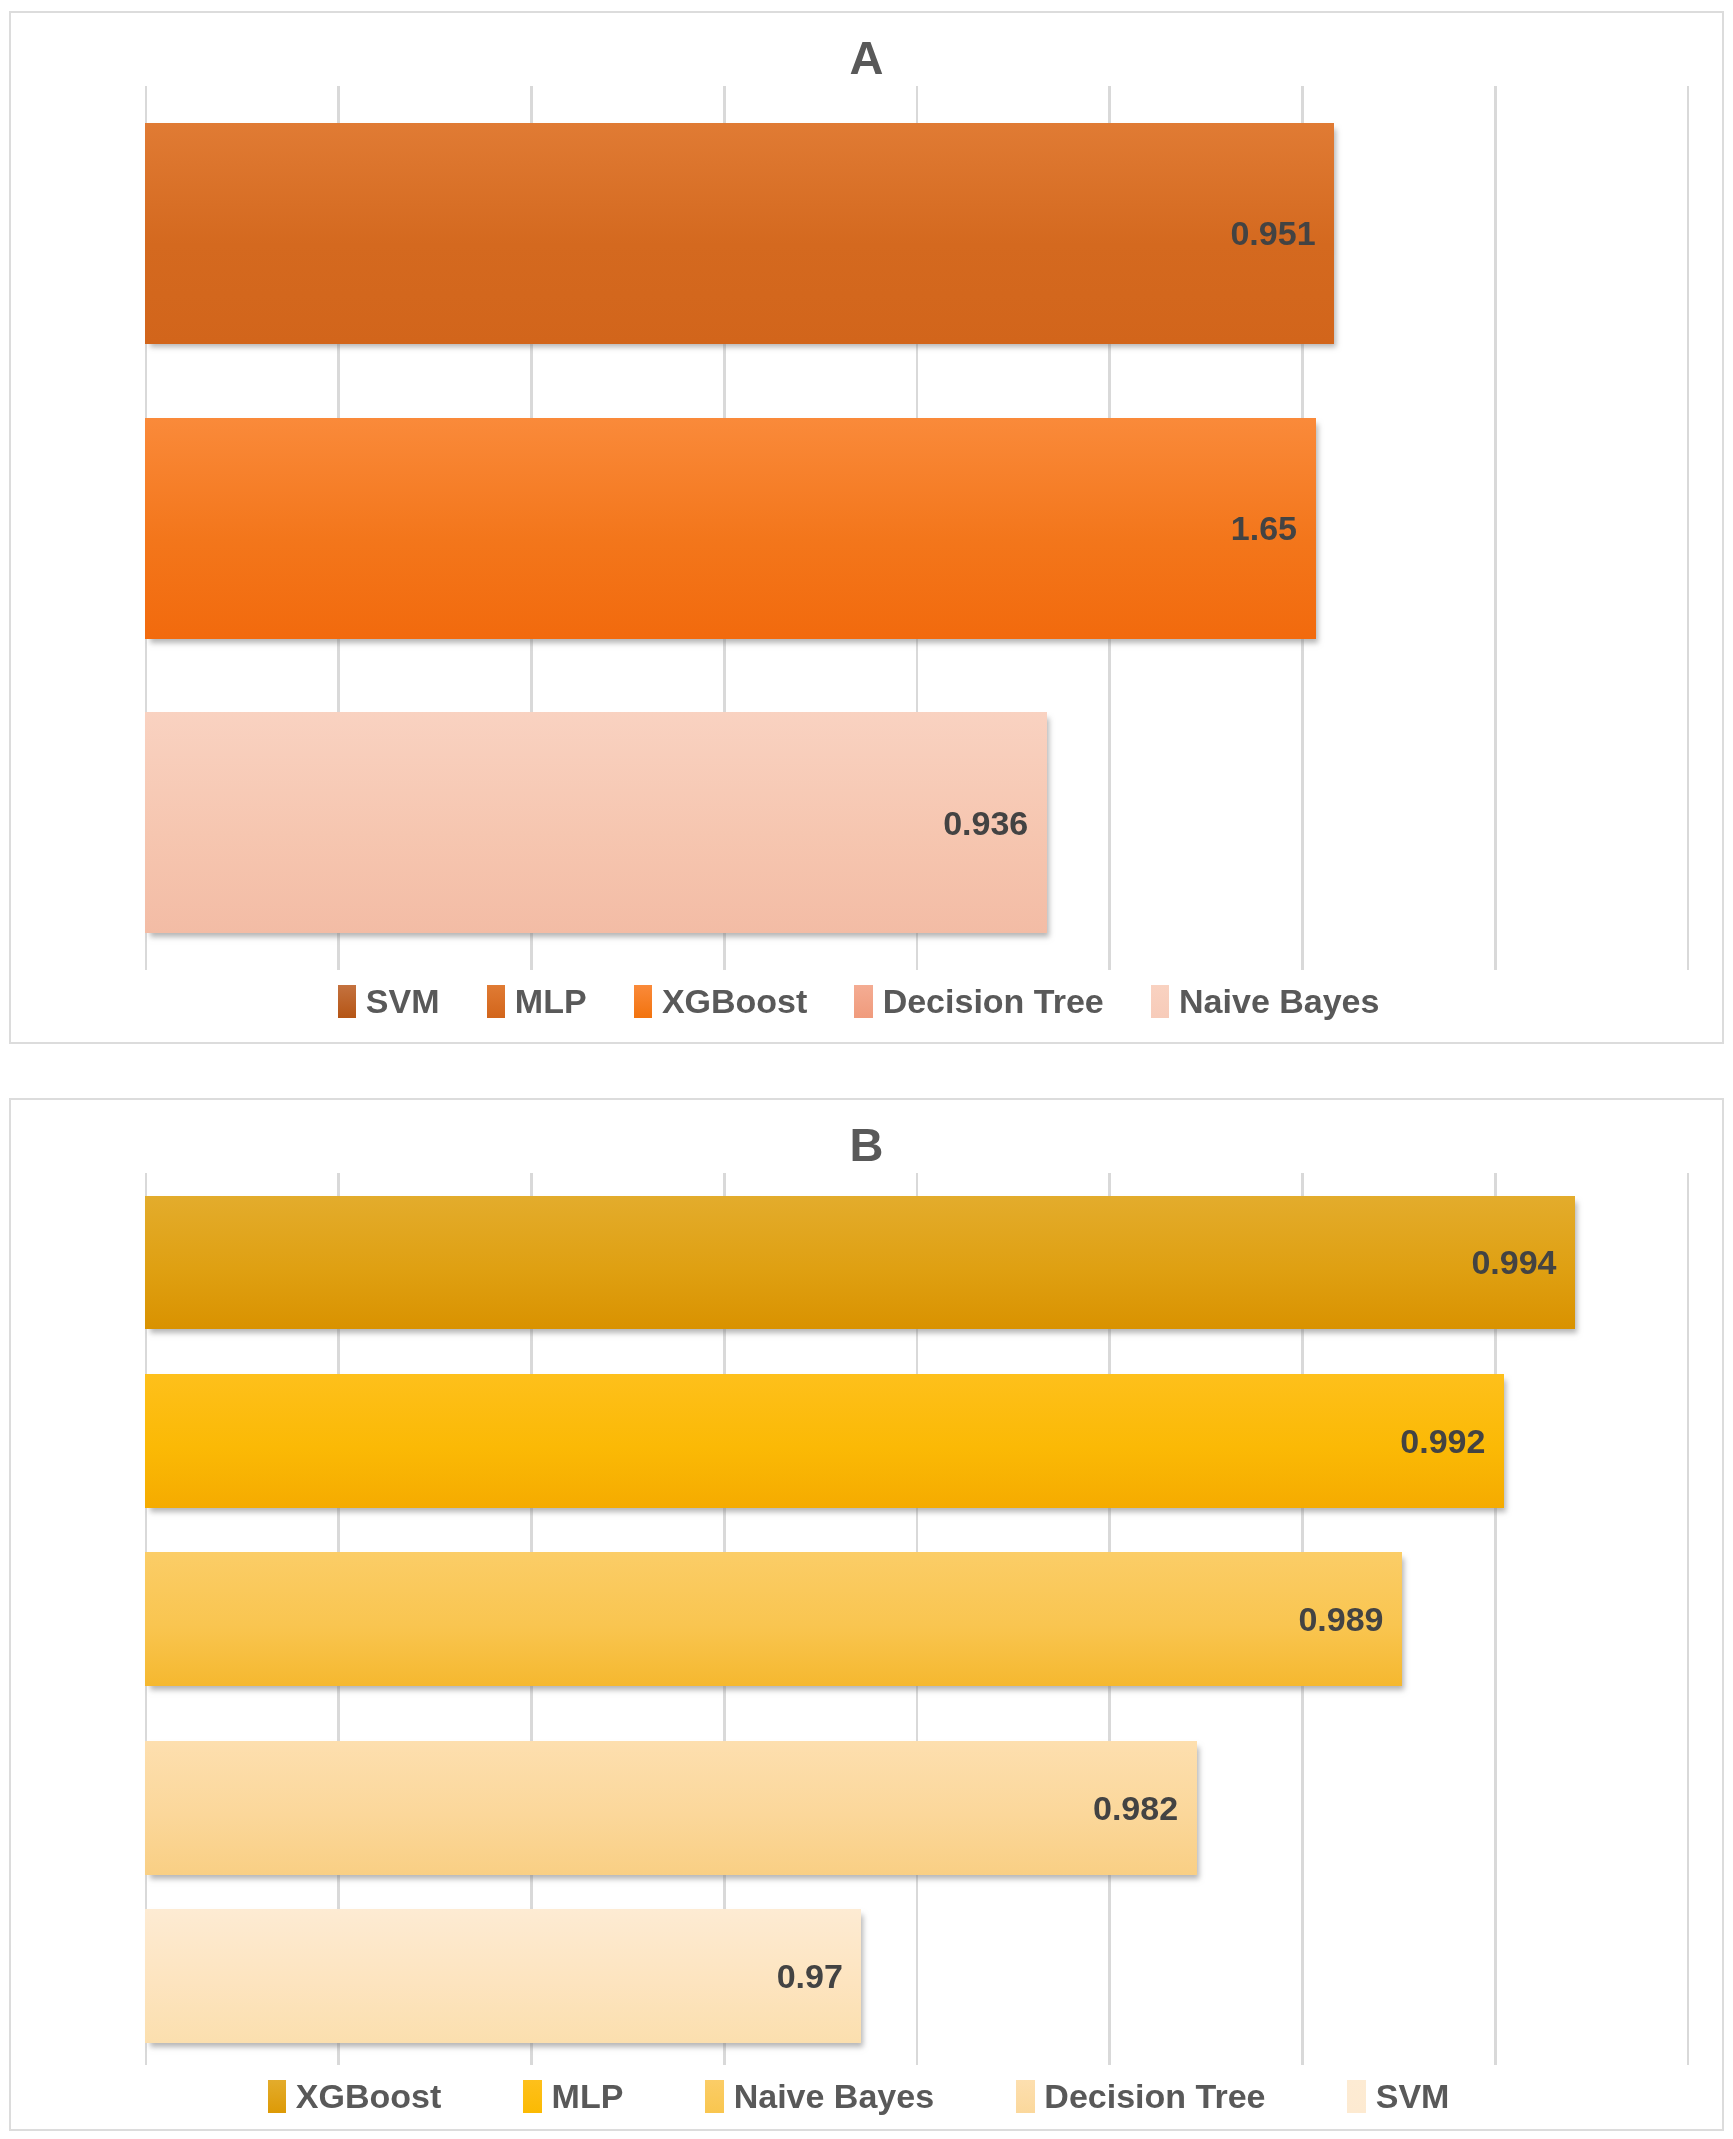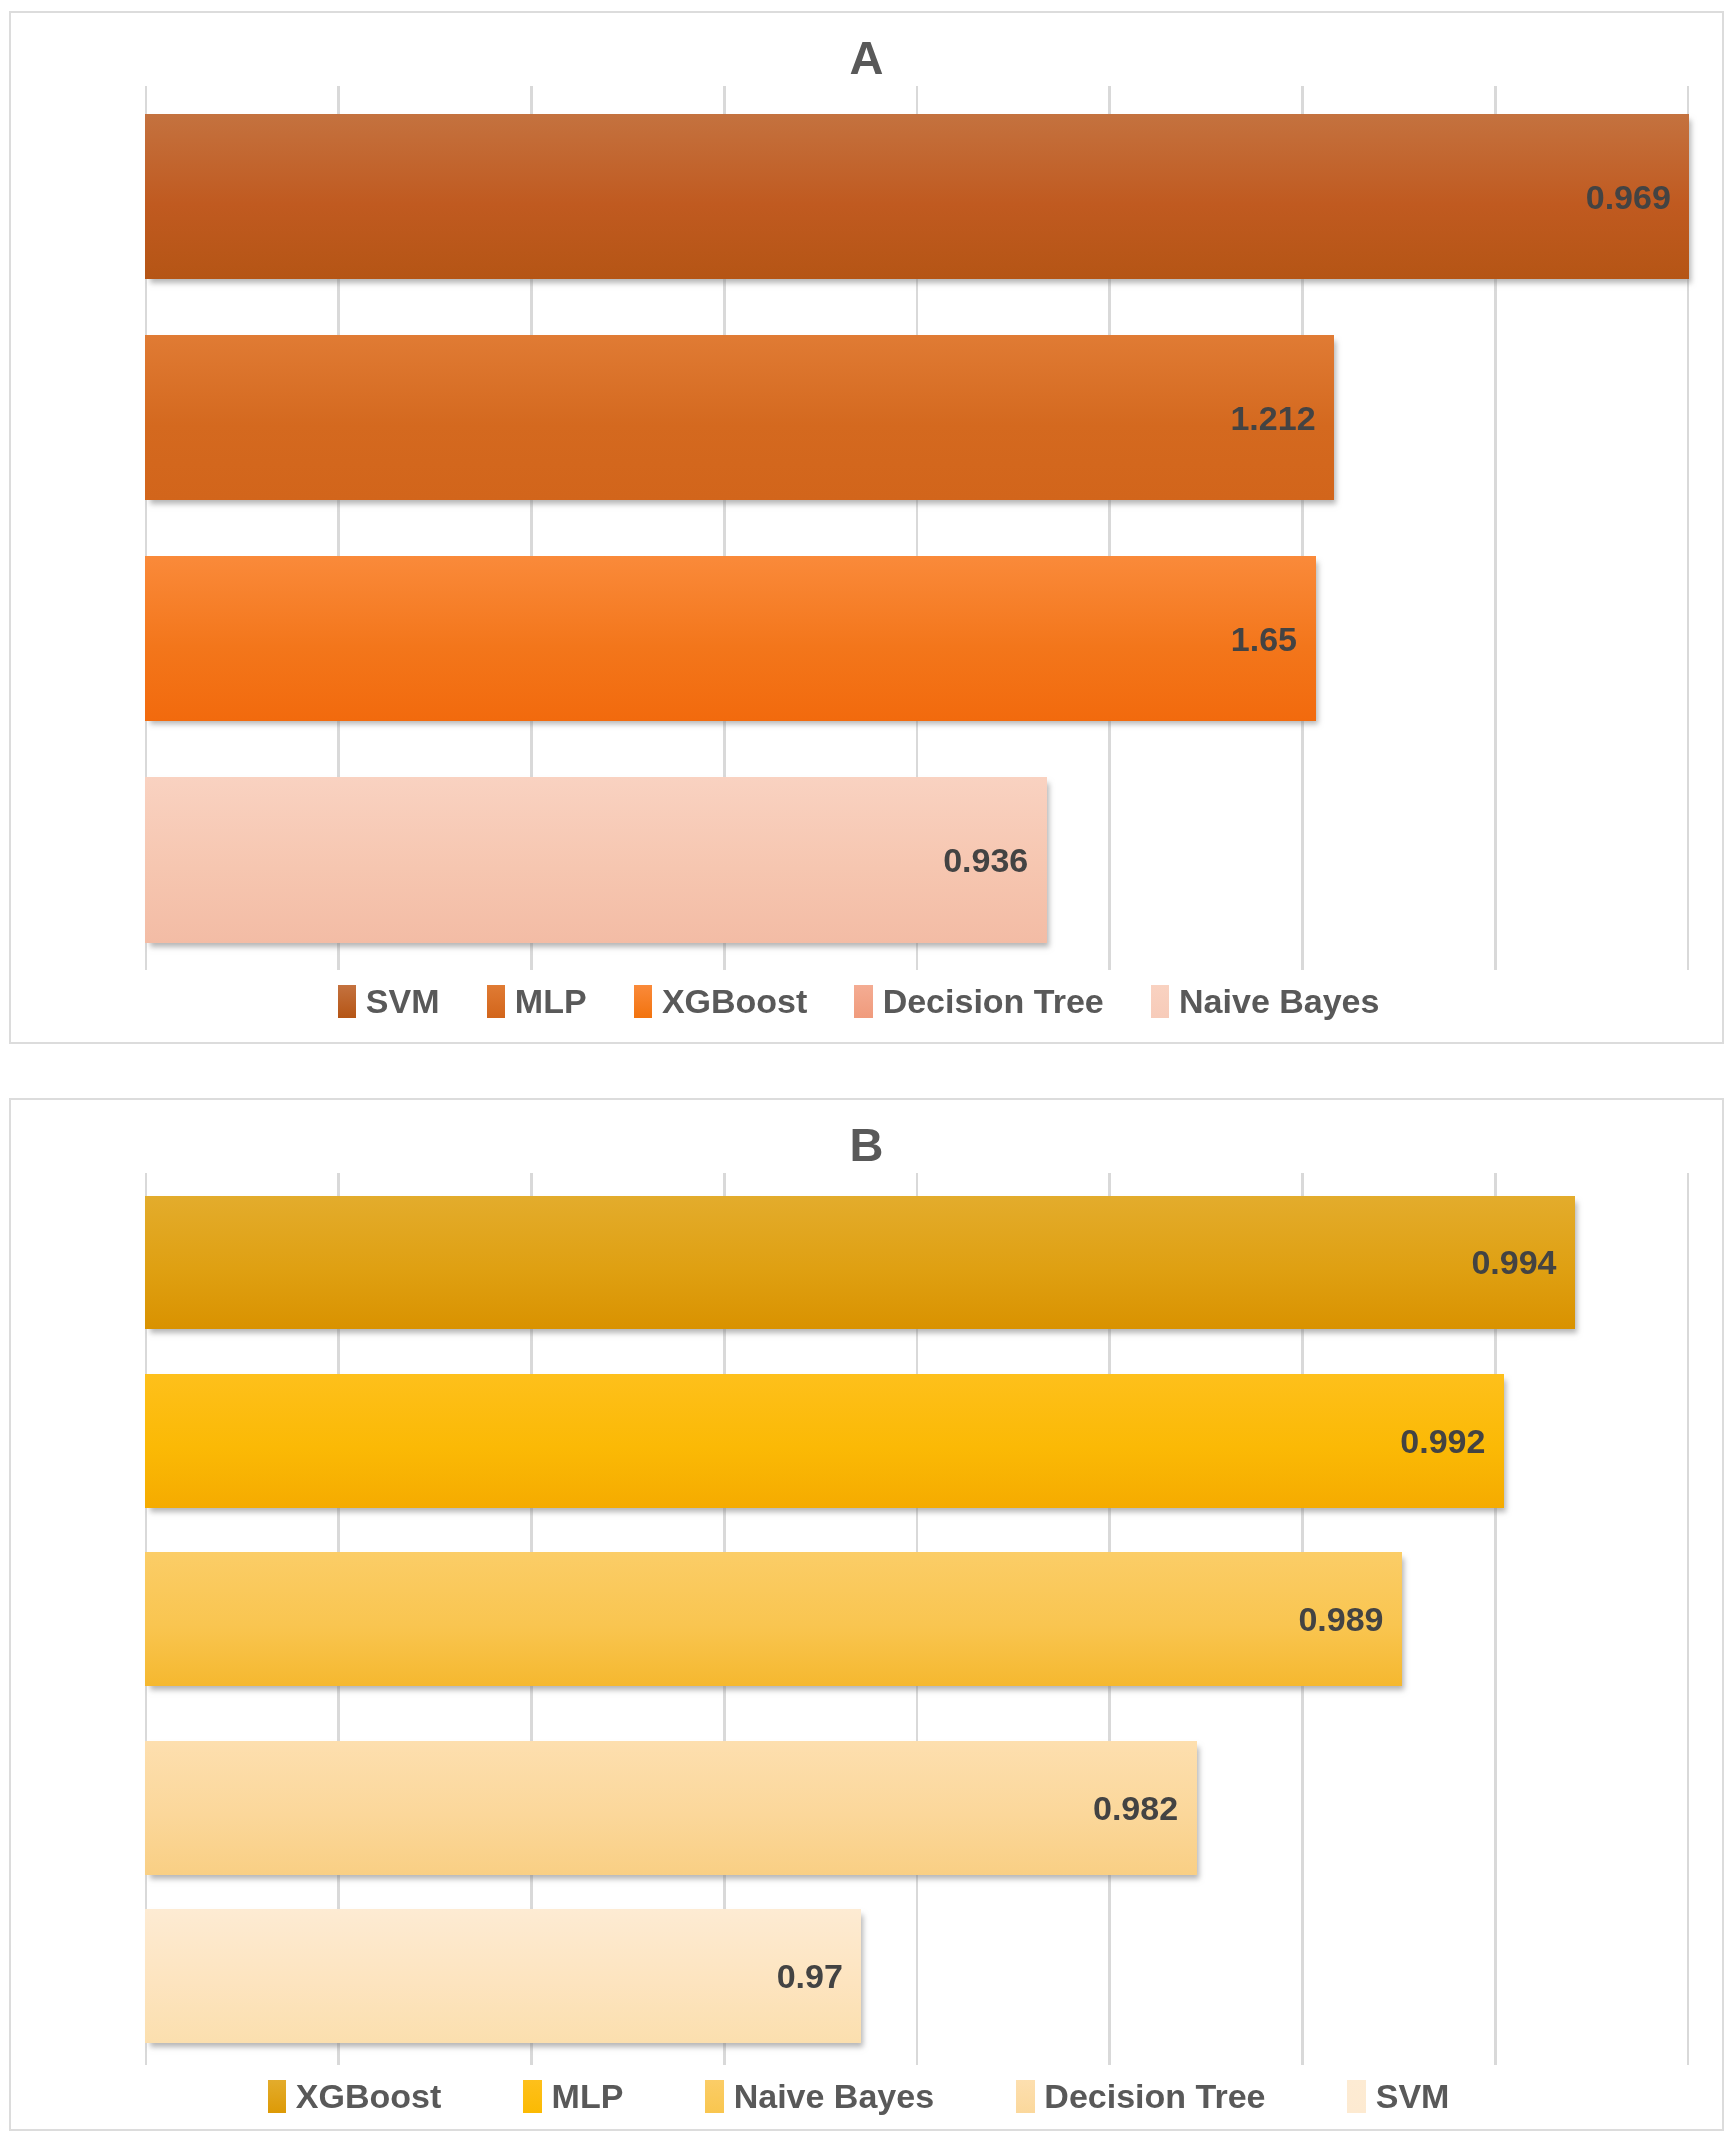--- a/index.html
+++ b/index.html
@@ -163,27 +163,22 @@
             <div class="gridline" style="left: calc(25% - 0.7px);"></div>
             <div class="gridline" style="left: calc(37.5% - 1px);"></div>
             <div class="gridline" style="left: calc(50% - 1.4px);"></div>
             <div class="gridline" style="left: calc(62.5% - 1.7px);"></div>
             <div class="gridline" style="left: calc(75% - 2px);"></div>
             <div class="gridline" style="left: calc(87.5% - 2.4px);"></div>
             <div class="gridline" style="left: calc(100% - 2.7px);"></div>
           </div>
         <div class="bars" id="barsA">
             <div class="bar-slot">
-              <div class="bar" style="width: 100%; background: linear-gradient(rgb(196, 114, 63) 0%, rgb(192, 90, 32) 55%, rgb(181, 85, 21) 100%);">
-                <span class="bar-value">0.969</span>
-              </div>
-            </div>
-            <div class="bar-slot">
               <div class="bar" style="width: 77%; background: linear-gradient(rgb(224, 123, 52) 0%, rgb(212, 105, 31) 55%, rgb(210, 101, 27) 100%);">
-                <span class="bar-value">1.212</span>
+                <span class="bar-value">0.951</span>
               </div>
             </div>
             <div class="bar-slot">
               <div class="bar" style="width: 75.8%; background: linear-gradient(rgb(250, 138, 58) 0%, rgb(243, 118, 27) 55%, rgb(242, 106, 13) 100%);">
                 <span class="bar-value">1.65</span>
               </div>
             </div>
             <div class="bar-slot">
               <div class="bar" style="width: 58.4%; background: linear-gradient(rgb(249, 210, 193) 0%, rgb(246, 198, 176) 55%, rgb(243, 188, 165) 100%); padding-left: 12px;">
                 <span class="bar-value">0.936</span>

